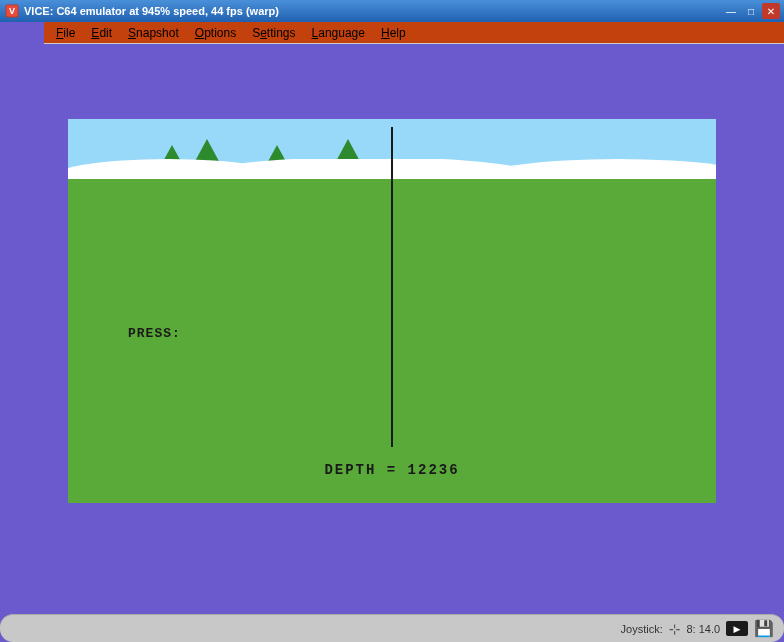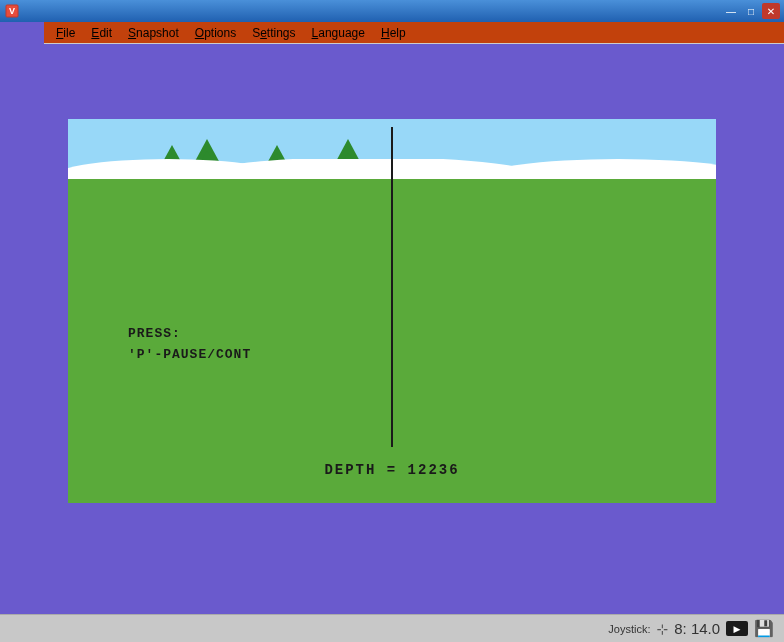--- a/index.html
+++ b/index.html
@@ -186,20 +186,21 @@
       height: 28px;
       background: #c8c8c8;
       border-top: 1px solid #aaa;
       display: flex;
       align-items: center;
       justify-content: flex-end;
       padding: 0 8px;
       gap: 8px;
       position: absolute;
       bottom: 0;
+      border-radius: 13px;
     }
     #joystick-label {
       font-size: 11px;
       color: #333;
     }
     #joystick-cross {
       font-size: 14px;
       color: #555;
     }
     #speed-display {
@@ -225,20 +226,21 @@
 <body>
 
 <div id="titlebar">
   <div id="titlebar-left">
     <div id="titlebar-icon">
       <svg width="14" height="14" viewBox="0 0 14 14">
         <rect x="1" y="1" width="12" height="12" rx="1" fill="#e74c3c" stroke="#c0392b" stroke-width="1"></rect>
         <text x="7" y="10" text-anchor="middle" fill="white" font-size="9" font-weight="bold">V</text>
       </svg>
     </div>
+    <span id="titlebar-title" style="color:white;font-size:11px;font-weight:600;">VICE: C64 emulator at 945% speed, 44 fps (warp)</span>
   </div>
   <div id="titlebar-controls">
     <div class="tb-btn">—</div>
     <div class="tb-btn">□</div>
     <div class="tb-btn close">✕</div>
   </div>
 </div>
 
 <div id="menubar">
   <div class="menu-item"><span>F</span>ile</div>
@@ -284,29 +286,28 @@
         </svg>
       </div>
     </div>
 
     <div id="ground-section">
 
       <div id="drill-line"></div>
 
       <div id="game-text">
         <div>PRESS:</div>
-        <div>'P'-PAUSE/CONT</div>
       </div>
 
       <div id="depth-display">DEPTH = 12236</div>
     </div>
   </div>
 </div>
 
 <div id="statusbar" style="position:fixed;bottom:0;left:0;width:784px;height:28px;background:#c8c8c8;border-top:1px solid #aaa;display:flex;align-items:center;justify-content:flex-end;padding:0 10px;gap:6px;">
   <span id="joystick-label" style="font-size:11px;color:#333;">Joystick:</span>
   <span id="joystick-cross" style="font-size:14px;color:#555;">⊹</span>
-  <span id="speed-display" style="font-size:15px;color:#333;">8: 14.0</span>
+  <span id="speed-display" style="font-size:11px;color:#333;">8: 14.0</span>
   <div id="tape-icon" style="width:22px;height:15px;background:#1a1a1a;border-radius:2px;display:flex;align-items:center;justify-content:center;">
     <span style="color:white;font-size:9px;">▶</span>
   </div>
   <span id="floppy-icon" style="font-size:16px;color:#666;cursor:pointer;">💾</span>
 </div>
 
 </body></html>

